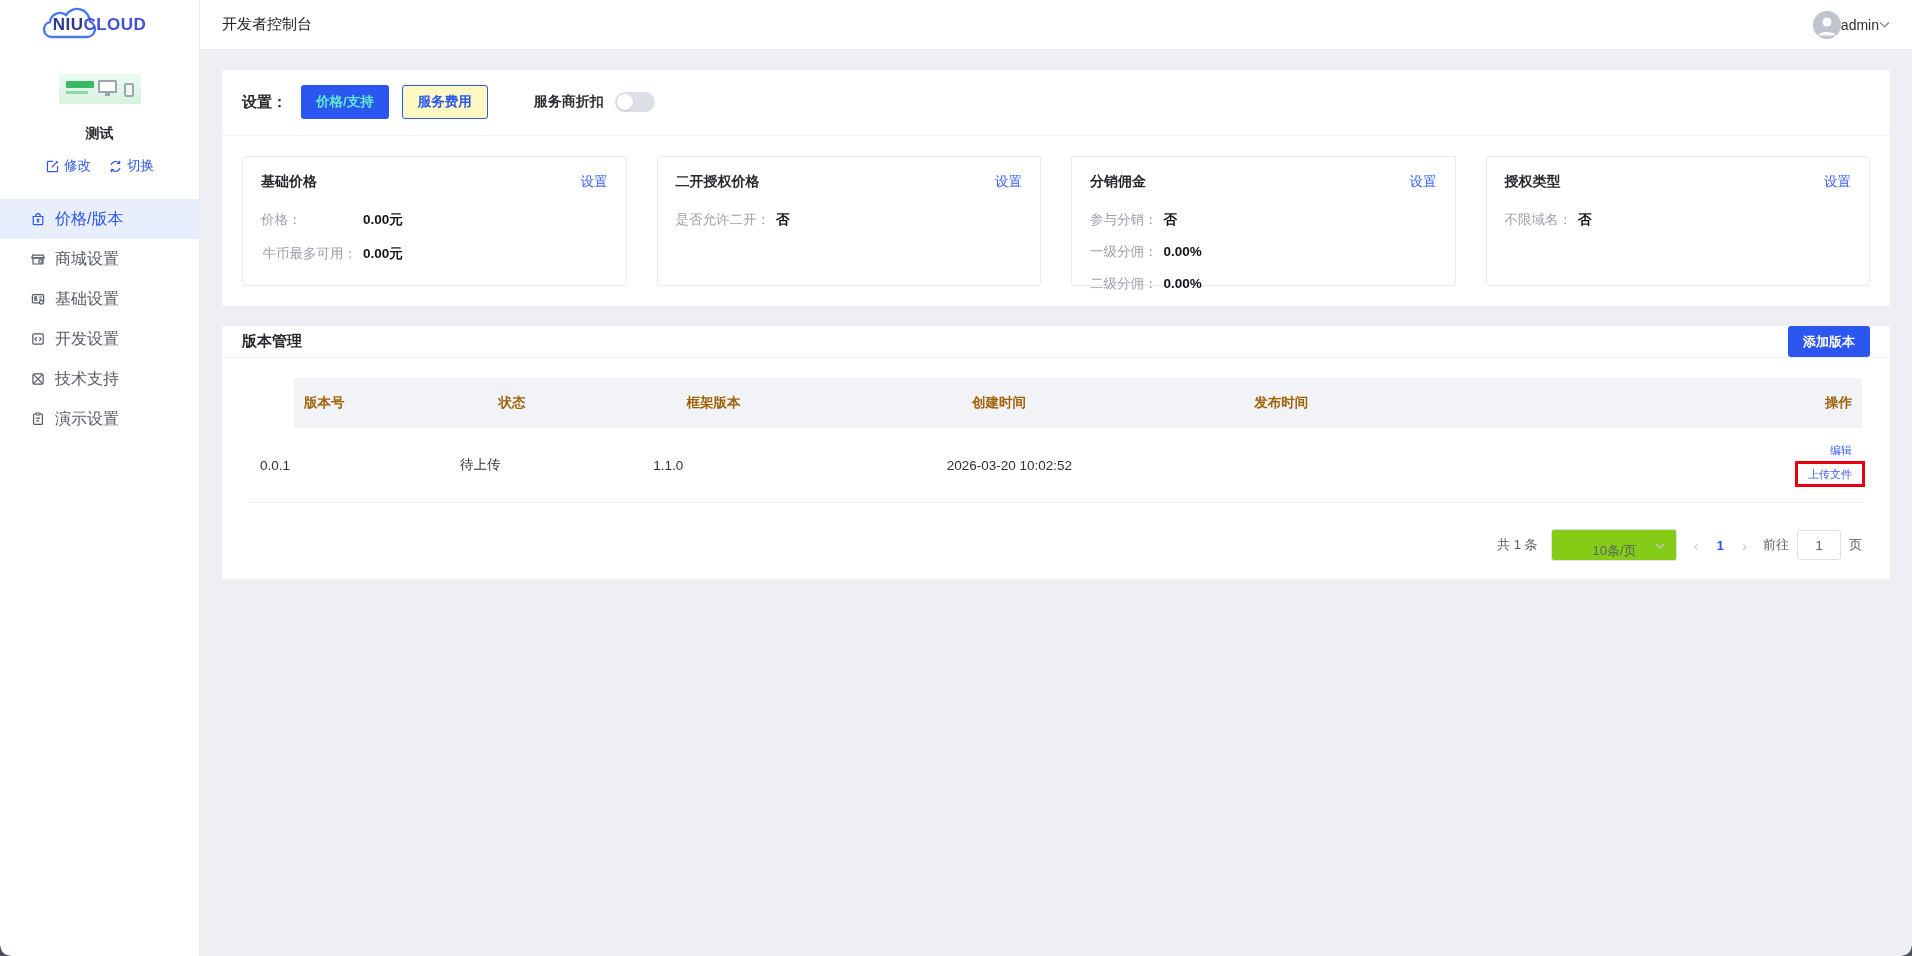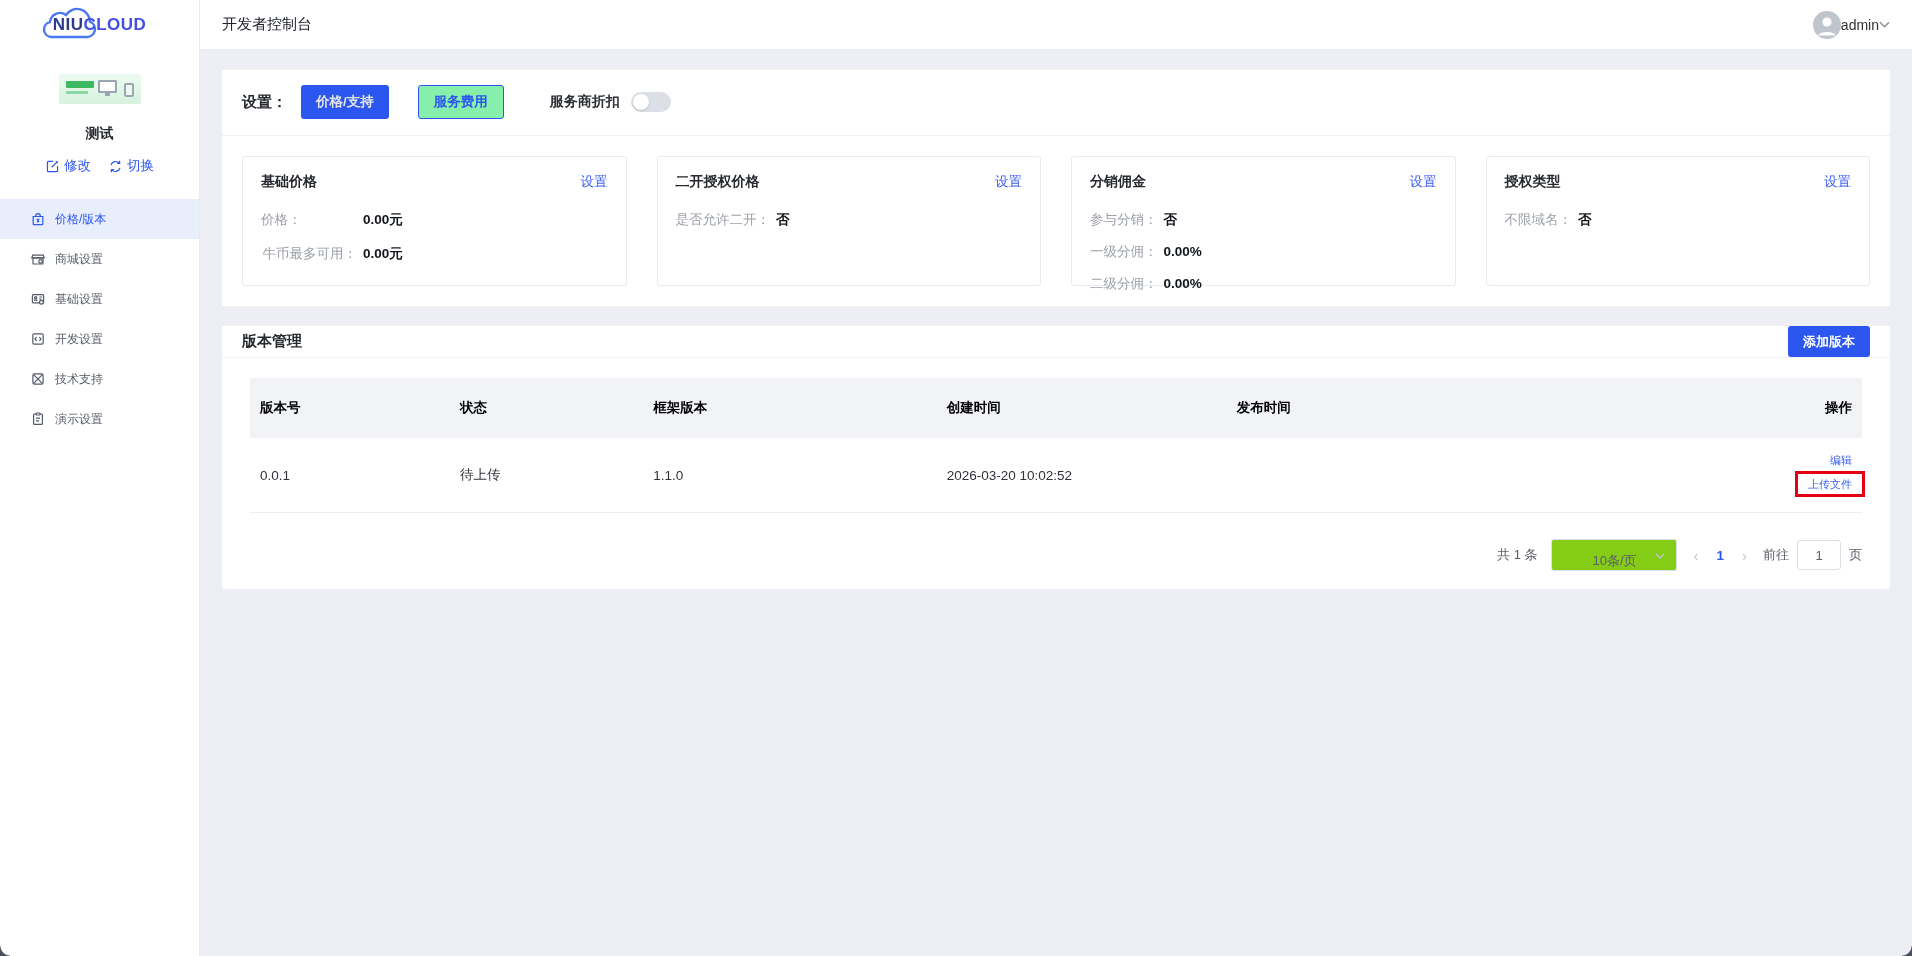--- a/index.html
+++ b/index.html
@@ -17,41 +17,41 @@
   .app-thumb { width:82px; height:30px; margin:24px auto 0; background:linear-gradient(#ecfbf0,#d7f2df); border-radius:2px; position:relative; overflow:hidden; }
   .t-g1 { position:absolute; left:7px; top:7px; width:28px; height:7px; background:#3db863; border-radius:1px; }
   .t-g2 { position:absolute; left:7px; top:17px; width:22px; height:3px; background:#8bd9a4; }
   .t-mon { position:absolute; right:24px; top:6px; width:19px; height:13px; border:2px solid #9aa7b2; border-radius:1px; background:#fdfefd; }
   .t-mon::after { content:""; position:absolute; left:5px; bottom:-5px; width:5px; height:3px; background:#9aa7b2; }
   .t-ph { position:absolute; right:7px; top:9px; width:10px; height:14px; border:2px solid #9aa7b2; border-radius:2px; background:#eef8f1; }
   .app-name { margin-top:21px; text-align:center; font-size:14px; font-weight:700; color:#26292e; }
   .app-links { margin-top:14px; display:flex; justify-content:center; gap:17px; font-size:13.5px; color:#2f57f0; }
   .app-link { display:flex; align-items:center; gap:4px; cursor:pointer; }
   .menu { margin-top:24px; }
-  .mi { height:40px; display:flex; align-items:center; padding-left:30px; gap:9px; font-size:12px; color:#555b66; cursor:pointer; }
+  .mi { height:40px; display:flex; align-items:center; padding-left:30px; gap:9px; font-size:16px; color:#555b66; cursor:pointer; }
   .mi.active { background:#e9eefc; color:#2b57f0; }
   .mi svg { flex-shrink:0; }
 
   
   .right-col { flex:1; display:flex; flex-direction:column; min-width:0; }
   .topbar { height:50px; background:#fff; border-bottom:1px solid #e9ebf0; display:flex; align-items:center; justify-content:space-between; padding:0 22px; flex-shrink:0; }
   .page-title { font-size:15px; font-weight:500; color:#1d2129; }
   .user-box { display:flex; align-items:center; cursor:pointer; }
   .avatar { width:28px; height:28px; border-radius:50%; background:#c0c4cc; display:flex; align-items:flex-end; justify-content:center; overflow:hidden; }
   .user-name { font-size:14px; color:#303133; }
 
   .content { flex:1; padding:20px 22px; overflow:hidden; }
   .panel { background:#fff; border-radius:2px; }
 
   
   .settings-row { display:flex; align-items:center; padding:15px 20px 16px; border-bottom:1px solid #f0f2f6; }
   .set-label { font-size:15px; font-weight:700; color:#26292e; margin-right:14px; }
   .tab-btn { height:34px; padding:0 15px; font-size:13.5px; border-radius:3px; display:flex; align-items:center; cursor:pointer; }
-  .tab-active { background:#2b57f0; color:#e5e5e5; font-weight:700; margin-right:13px; }
-  .tab-plain { background:#86efac; border:1px solid #2b57f0; color:#2b57f0; font-weight:600;margin-left:16px; }
+  .tab-active { background:#2b57f0; color:#5eead4; font-weight:700; margin-right:13px; }
+  .tab-plain { background:#fef9c3; border:1px solid #2b57f0; color:#2b57f0; font-weight:600; }
   .toggle-group { margin-left:46px; display:flex; align-items:center; gap:11px; font-size:14px; font-weight:600; color:#2c2f33; }
   .switch { width:40px; height:20px; border-radius:10px; background:#dcdfe6; position:relative; cursor:pointer; }
   .switch::after { content:""; position:absolute; top:2px; left:2px; width:16px; height:16px; border-radius:50%; background:#fff; box-shadow:0 1px 2px rgba(0,0,0,.15); }
 
   
   .cards-row { display:flex; gap:30px; padding:20px; }
   .card { flex:1; height:130px; border:1px solid #e7eaf0; border-radius:3px; padding:16px 18px; }
   .card-head { display:flex; justify-content:space-between; align-items:center; }
   .card-title { font-size:14px; font-weight:700; color:#26292e; }
   .card-set { font-size:13.5px; color:#3a5ef5; cursor:pointer; }
@@ -59,21 +59,21 @@
   .card-row .lbl { color:#9b9fa8; }
   .card-row .val { color:#111418; font-weight:700; margin-left:6px; font-size:13.5px; }
   .card:first-child .lbl { min-width:96px; }
 
   
   .vpanel { margin-top:20px; padding-bottom:18px; }
   .vp-head { display:flex; justify-content:space-between; align-items:center; padding:0 20px; border-bottom:1px solid #f0f2f6; }
   .vp-title { font-size:15px; font-weight:700; color:#26292e; }
   .btn-primary { background:#2b57f0; color:#fff; border:none; border-radius:3px; height:31px; padding:0 15px; font-size:13px; font-weight:600; cursor:pointer; font-family:inherit; }
   .vtable { margin:20px 28px 0; }
-  .thead { display:flex; align-items:center; height:60px; background:#f1f3f6; font-size:13.5px; font-weight:700; color:#000000; }
+  .thead { display:flex; align-items:center; height:50px; background:#f1f3f6; font-size:13.5px; font-weight:700; color:#a16207;margin-left:44px; }
   .trow { display:flex; align-items:center; min-height:75px; border-bottom:1px solid #ebeef5; font-size:13.5px; color:#2f3237; }
   .cell { padding:0 10px; }
   .c1{width:12.4%;} .c2{width:12%;} .c3{width:18.2%;} .c4{width:18%;} .c5{width:26%;}
   .c6{flex:1; text-align:right;}
   .trow .c6 { display:flex; flex-direction:column; align-items:flex-end; justify-content:center; gap:3px; padding:8px 10px; }
   .link { color:#3a5ef5; font-size:11px; cursor:pointer; }
   .red-box { border:3px solid #e60012; padding:2px 10px; margin-right:-13px; }
 
   
   .pagination { display:flex; align-items:center; justify-content:flex-end; gap:14px; margin:26px 28px 0; font-size:13px; color:#5c6066; }

